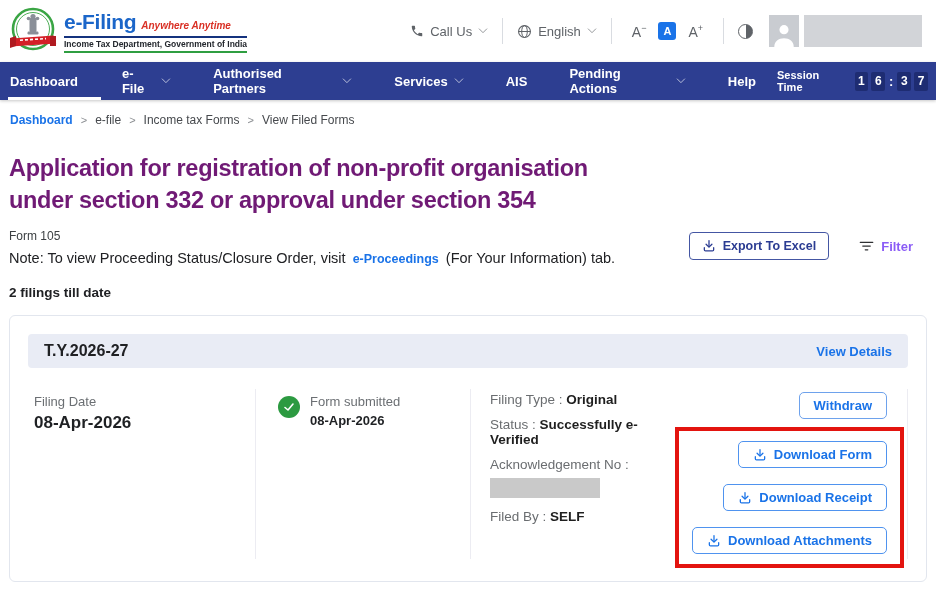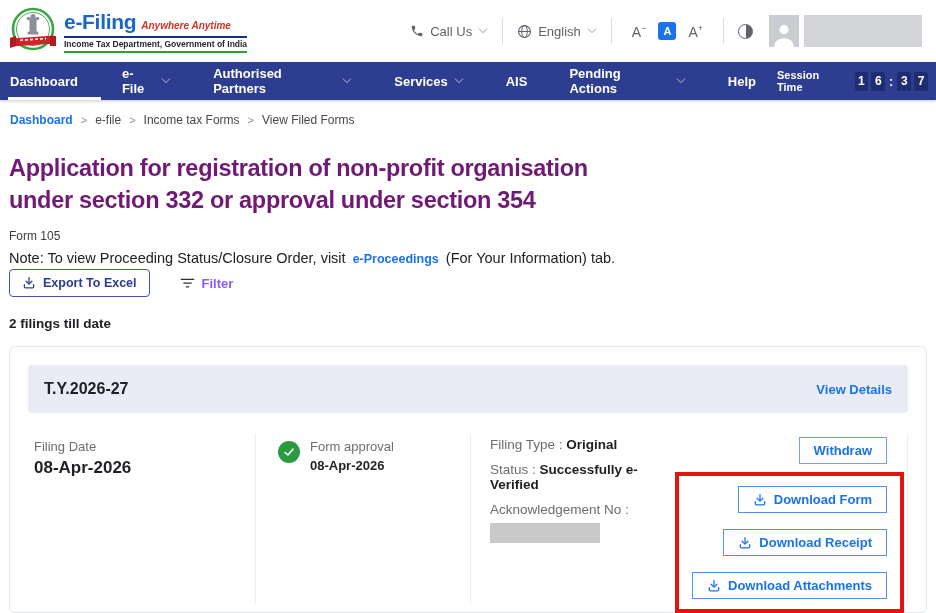--- a/index.html
+++ b/index.html
@@ -57,39 +57,39 @@
     display:flex; align-items:center; gap:8px; }
   .breadcrumb .bc-link { color:#1a73e8; font-weight:700; cursor:pointer; }
   .bc-sep { color:#8a8d91; font-size:11px; }
 
   
   .main { padding:0 9px; }
   .page-title { margin-top:21px; font-size:23.5px; font-weight:700;
     letter-spacing:-0.3px; line-height:32px; color:#701a75; }
 
   .meta-row { display:flex; justify-content:space-between; align-items:flex-start;
-    margin-top:13px;flex-direction:column; }
+    margin-top:13px; }
   .form-id { font-size:12px; color:#3c4043; }
   .note { margin-top:7px; font-size:14.5px; color:#202124; }
   .note-link { color:#1a73e8; font-weight:700; font-size:12.5px; cursor:pointer;
     margin:0 3px; }
   .meta-actions { display:flex; align-items:center; gap:30px; margin-top:3px;
     padding-right:14px; }
   .export-btn { display:flex; align-items:center; gap:7px; border:1px solid #4456a3;
     border-radius:4px; padding:6px 12px; color:#2b3c92; font-size:12.5px;
     font-weight:700; background:#fff; cursor:pointer; }
   .filter { display:flex; align-items:center; gap:7px; font-size:13px;
     font-weight:700; color:#8b5cf6; cursor:pointer; }
 
   .filings-count { margin-top:19px; font-size:13.5px; font-weight:700; color:#202124; }
 
   
   .card { margin-top:15px; border:1px solid #e2e6ee; border-radius:6px;
     background:#fff; padding:18px 18px 0 18px; height:267px; }
-  .card-header { background:#e9ecf5; border-radius:4px; height:48px; display:flex;
+  .card-header { background:#e9ecf5; border-radius:4px; height:34px; display:flex;
     align-items:center; justify-content:space-between; padding:0 16px; }
   .card-year { font-size:16px; font-weight:700; color:#202124; }
   .view-details { font-size:13px; font-weight:700; color:#1a73e8; cursor:pointer; }
 
   .card-body { display:flex; margin-top:21px; height:170px; }
   .col { border-right:1px solid #ececf2; }
   .col1 { width:228px; padding:5px 0 0 6px; }
   .col2 { width:215px; padding:5px 0 0 22px; }
   .col3 { flex:1; padding:3px 0 0 19px; display:flex; }
 
@@ -103,21 +103,21 @@
 
   .details { flex:1; font-size:13.5px; }
   .detail-row { margin-bottom:10px; }
   .detail-row .lbl { color:#6a6d70; }
   .detail-row .val { font-weight:700; color:#1f1f1f; }
   .ack-redacted { width:110px; height:20px; background:#c9c9c9; margin:6px 0 11px 0; }
 
   .buttons-col { display:flex; flex-direction:column; align-items:flex-end;
     padding-right:3px; }
   .btn-outline { display:flex; align-items:center; gap:7px; border:1px solid #6ea2ec;
-    border-radius:0; background:#fff; color:#1a73e8; font-size:13px;
+    border-radius:5px; background:#fff; color:#1a73e8; font-size:13px;
     font-weight:700; padding:5px 14px; cursor:pointer; white-space:nowrap; }
   .btn-outline.strong { border-color:#4f93ef; }
   .withdraw { margin-right:17px; }
   .red-annotation { margin-top:8px; border:4px solid #e3140f; padding:10px 13px;
     display:flex; flex-direction:column; align-items:flex-end; gap:16px;margin-left:32px; }
 
   .dl-icon { width:14px; height:14px; }
   .dl-icon path, .dl-icon polyline, .dl-icon line { fill:none; stroke:currentColor;
     stroke-width:2.2; stroke-linecap:round; stroke-linejoin:round; }
   .filter-icon line { stroke:#2f3033; stroke-width:2; stroke-linecap:round; }
@@ -293,40 +293,44 @@
       </div>
 
       <div class="col col2">
         <div class="submitted">
           <span class="check-circle">
             <svg width="12" height="12" viewBox="0 0 24 24">
                 <polyline points="4,13 10,18 20,6" fill="none" stroke="#fff" stroke-width="3.2" stroke-linecap="round" stroke-linejoin="round"></polyline>
               </svg>
           </span>
           <div>
-            <div class="mini-label">Form approval</div>
+            <div class="mini-label">Form submitted</div>
             <div class="submitted-date">08-Apr-2026</div>
           </div>
         </div>
       </div>
 
       <div class="col col3">
         <div class="details">
           <div class="detail-row">
             <span class="lbl">Filing Type :</span>
             <span class="val">Original</span>
           </div>
           <div class="detail-row">
             <span class="lbl">Status :</span>
             <span class="val">Successfully e-Verified</span>
           </div>
           <div class="detail-row" style="margin-bottom:0">
             <span class="lbl">Acknowledgement No :</span>
           </div>
           <div class="ack-redacted"></div>
+          <div class="detail-row">
+            <span class="lbl">Filed By :</span>
+            <span class="val">SELF</span>
+          </div>
         </div>
 
         <div class="buttons-col">
           <button class="btn-outline withdraw">
             <span>Withdraw</span>
           </button>
           <div class="red-annotation">
             <button class="btn-outline strong">
               <svg class="dl-icon" viewBox="0 0 24 24">
                 <line x1="12" y1="3" x2="12" y2="13"></line>

